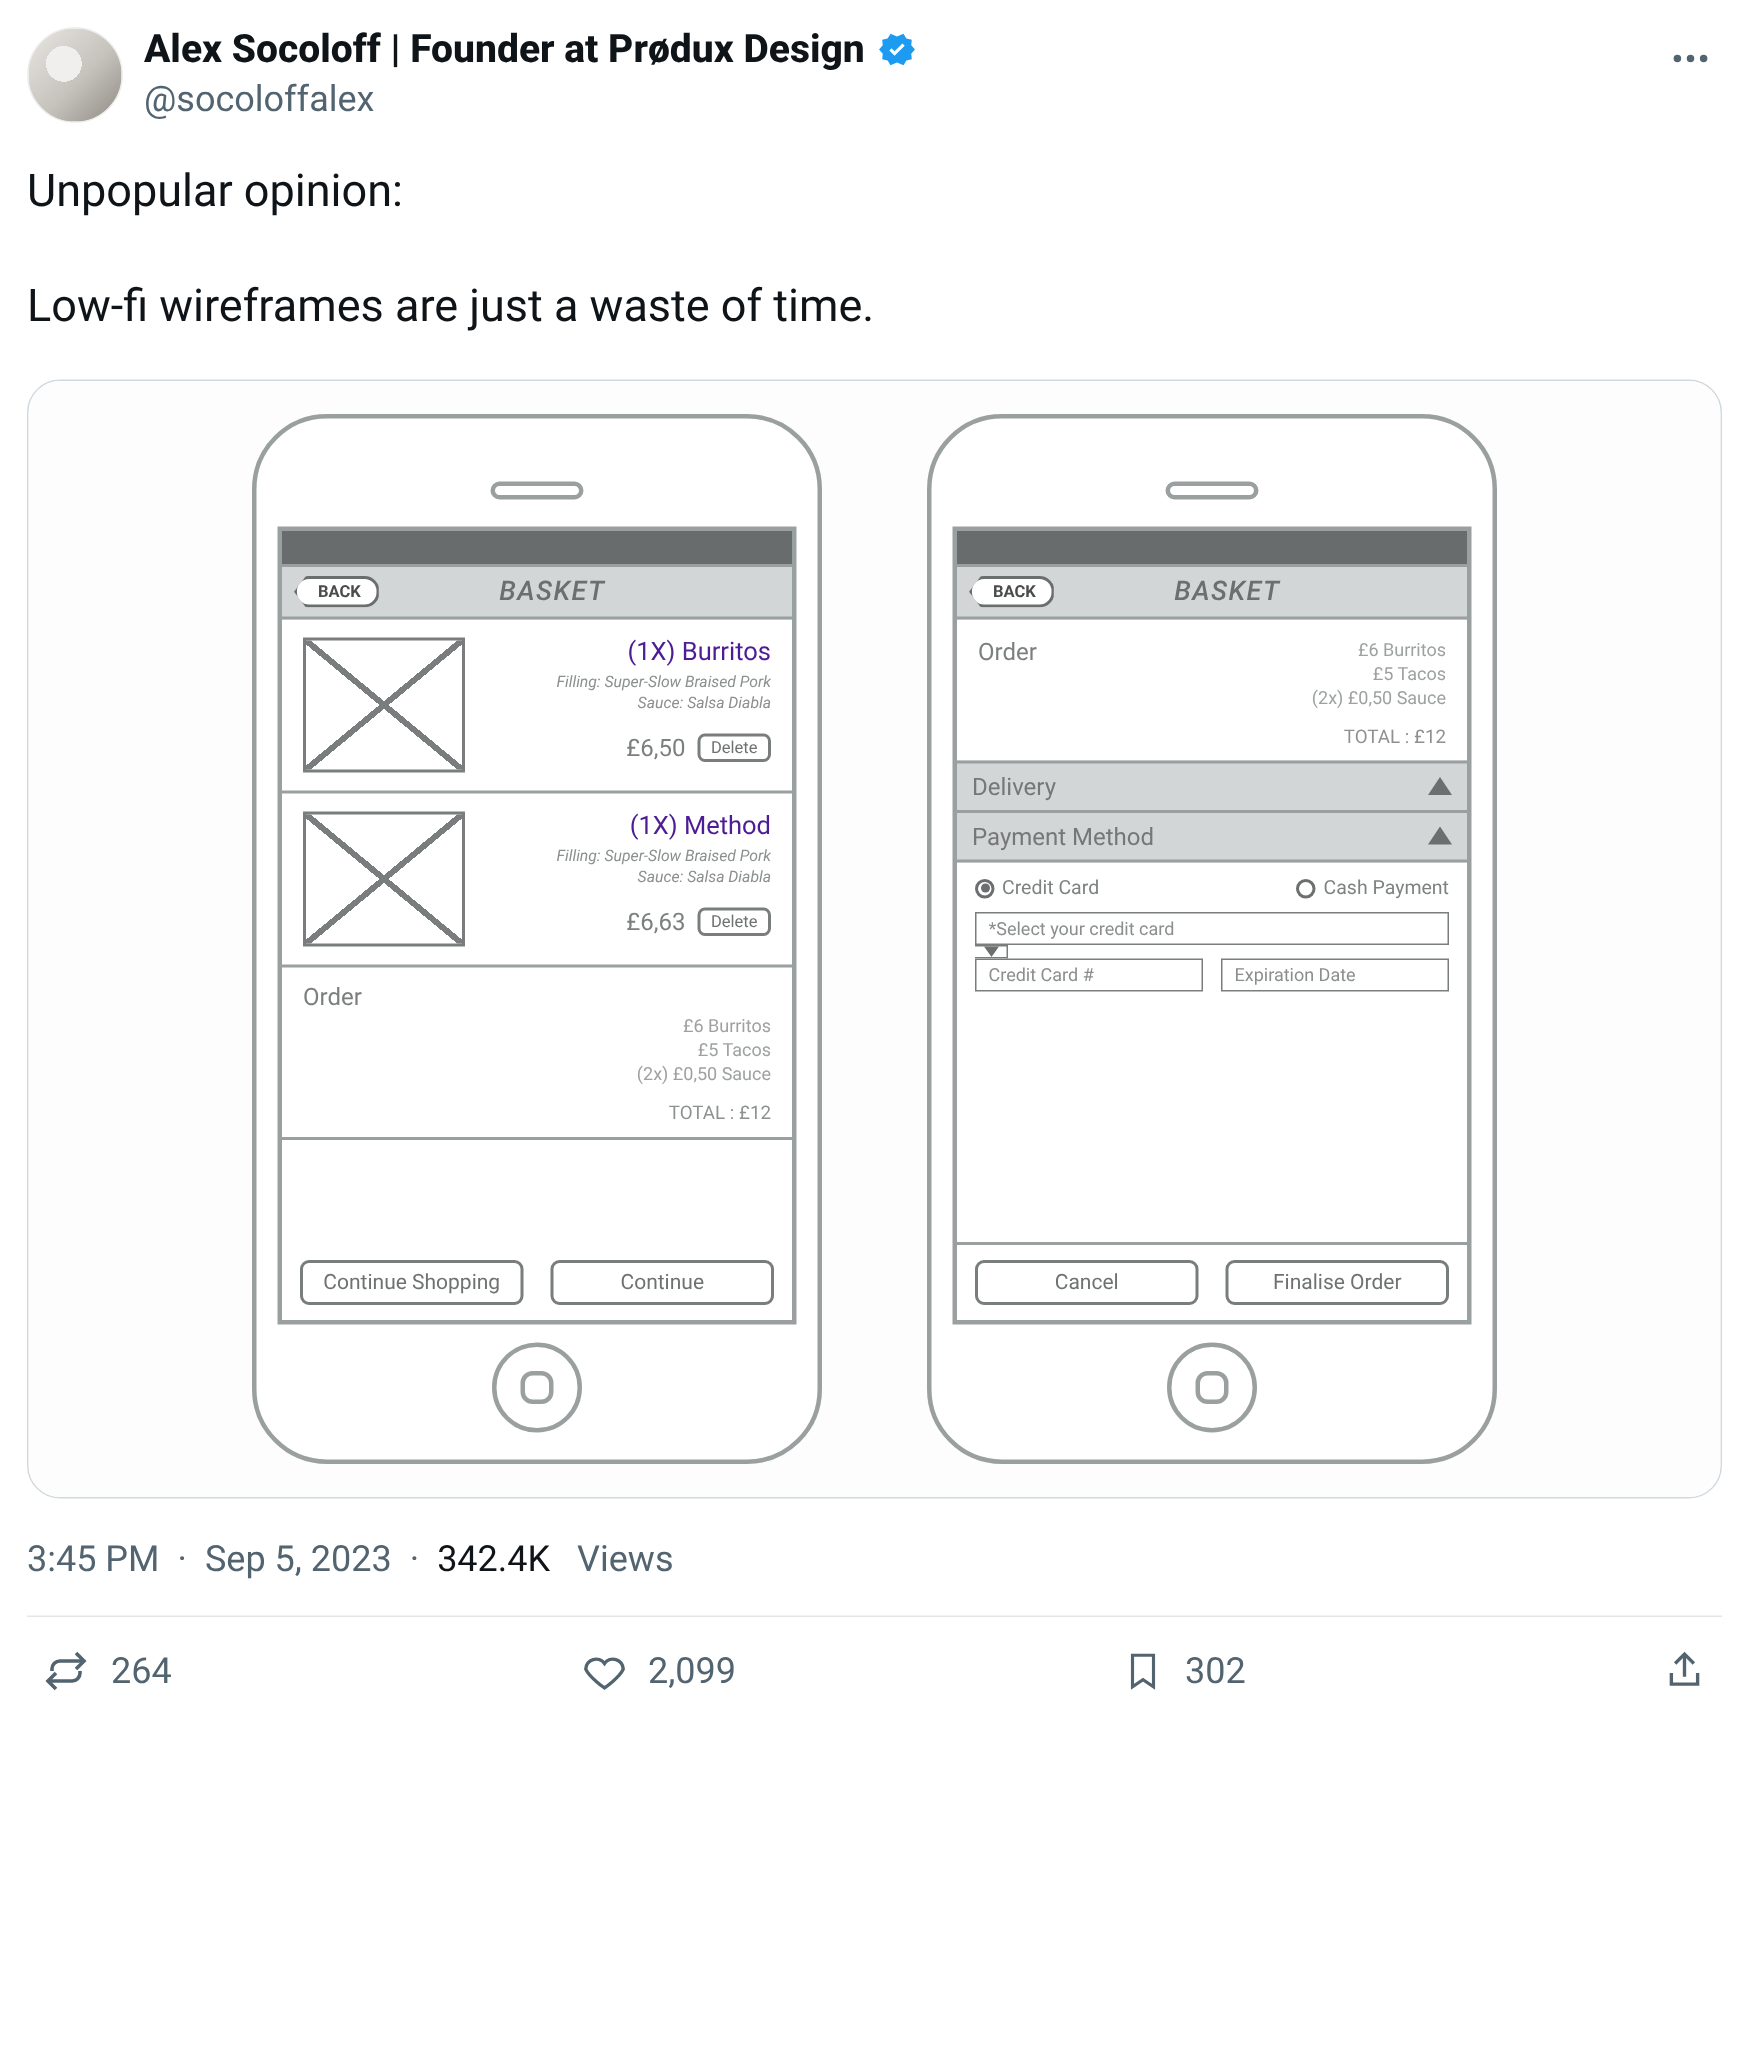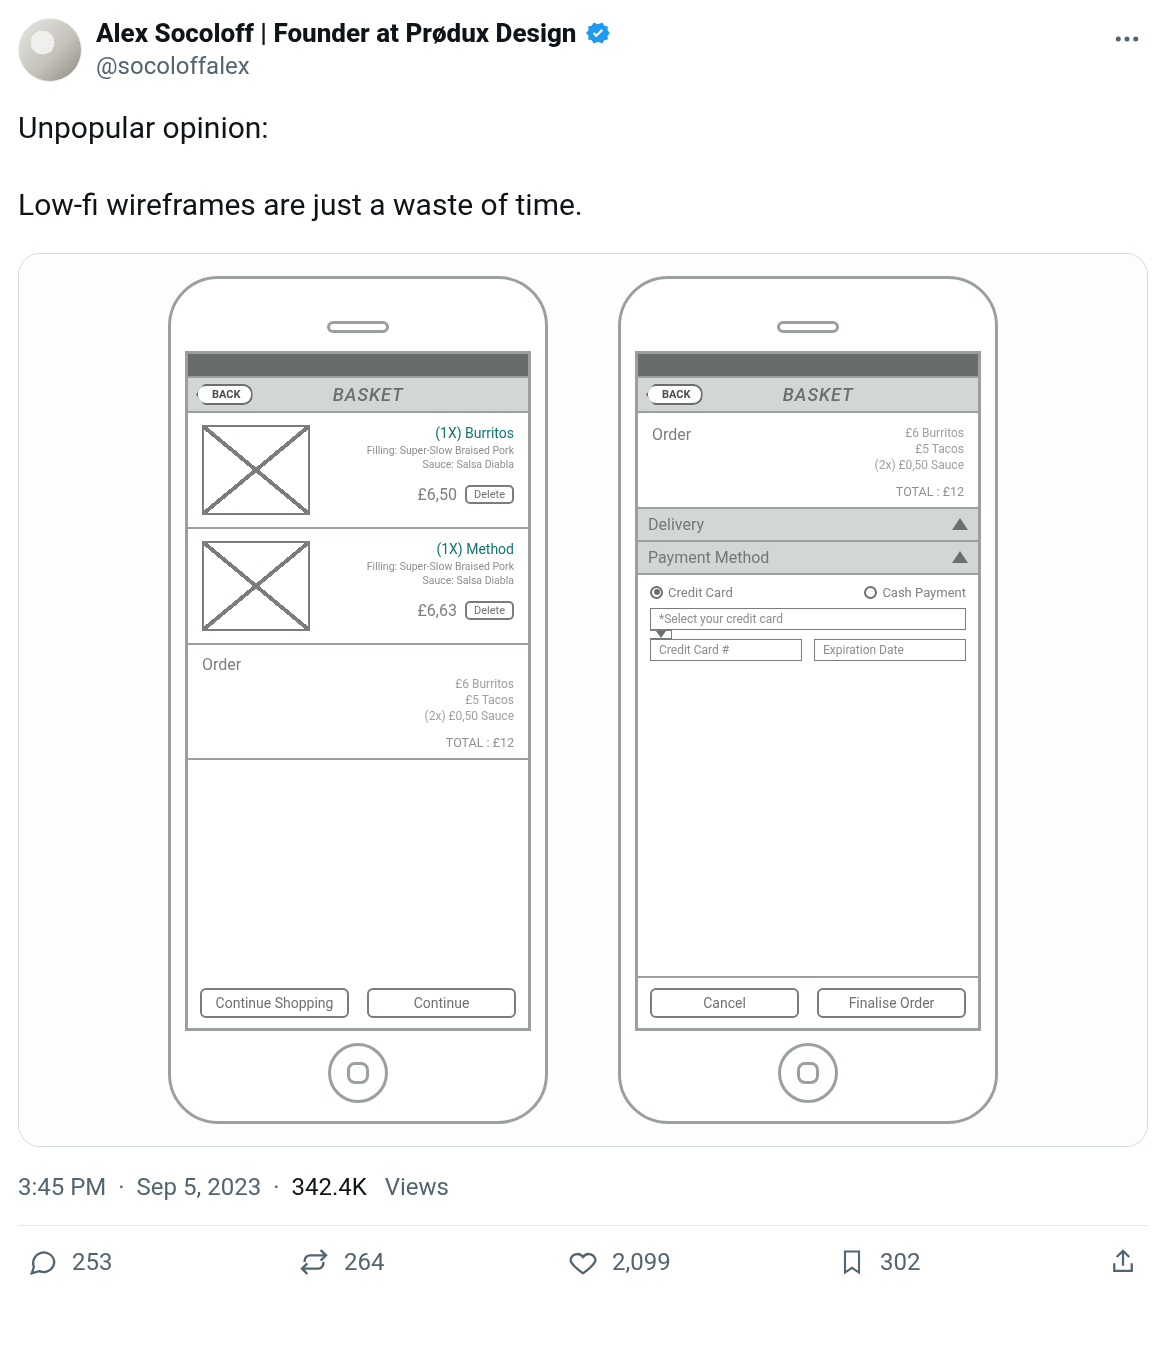--- a/index.html
+++ b/index.html
@@ -49,21 +49,21 @@
     overflow:hidden;
     background:#fff;
   }
   .media-inner{
     display:flex;justify-content:center;align-items:center;gap:70px;
     padding:22px 20px;
     background:#fdfdfd;
   }
   
   .phone{
-    width:380px;height:848px;
+    width:380px;height:700px;
     border:3px solid var(--wf-line);
     border-radius:50px;
     background:#fff;position:relative;
     display:flex;flex-direction:column;align-items:center;
     padding:14px 14px 18px;
   }
   .earpiece{width:62px;height:12px;border:3px solid var(--wf-line);border-radius:8px;margin:28px 0 18px;}
   .screen{
     width:100%;border:3px solid var(--wf-line);
     background:#fff;flex:1;display:flex;flex-direction:column;overflow:hidden;
@@ -85,22 +85,22 @@
   .content{flex:1;display:flex;flex-direction:column;}
   
   .item-row{display:flex;gap:12px;padding:12px 14px;border-bottom:2px solid var(--wf-line);}
   .img-ph{
     width:108px;height:90px;border:2.5px solid #7a7d7d;background:#fff;position:relative;
   }
   .img-ph::before,.img-ph::after{content:"";position:absolute;inset:0;}
   .img-ph::before{background:linear-gradient(to top right,transparent 48.5%,#7a7d7d 48.5% 51.5%,transparent 51.5%);}
   .img-ph::after {background:linear-gradient(to top left, transparent 48.5%,#7a7d7d 48.5% 51.5%,transparent 51.5%);}
   .item-info{flex:1;text-align:right;color:var(--wf-text);}
-  .item-title{font-size:14px;color:#0f766e;}
-  .item-desc{font-size:10.5px;line-height:1.3;margin-top:3px;}
+  .item-title{font-size:17px;color:#4c1d95;}
+  .item-desc{font-size:10.5px;line-height:1.3;margin-top:3px;font-style:italic;}
   .price-row{display:flex;justify-content:flex-end;align-items:center;gap:8px;margin-top:14px;}
   .price{font-size:16px;color:#7c7f7f;}
   .delete-btn{border:2px solid #7a7d7d;border-radius:5px;background:#fff;color:#6f7272;font-size:11px;padding:1px 7px;}
   
   .order-block{padding:10px 14px 8px;border-top:2px solid var(--wf-line);border-bottom:2px solid var(--wf-line);}
   .order-block .order-title{font-size:16px;color:#7c7f7f;margin-bottom:2px;}
   .order-lines{text-align:right;font-size:12px;color:#9ea1a1;line-height:1.35;}
   .order-total{text-align:right;font-size:12.5px;color:#8e9191;margin-top:10px;}
   
   .section-header{
@@ -317,26 +317,20 @@
     <span class="dot"></span>
     <span class="views-count">342.4K</span>
     <span>&nbsp;</span>
     <span>Views</span>
   </div>
 
   <div class="divider"></div>
 
   <div class="actions">
     <div class="action">
-      <svg width="30" height="30" viewBox="0 0 24 24" fill="none" stroke-width="1.8">
-          <path d="M21 11.5a8.38 8.38 0 0 1-8.5 8.5 9 9 0 0 1-3.5-.7L3 21l1.7-5A8.5 8.5 0 1 1 21 11.5z"></path>
-        </svg>
-      <span>253</span>
-    </div>
-    <div class="action">
       <svg width="32" height="32" viewBox="0 0 24 24" fill="none" stroke-width="1.8">
           <path d="M17 3l4 4-4 4"></path>
           <path d="M21 7H9a4 4 0 0 0-4 4v1"></path>
           <path d="M7 21l-4-4 4-4"></path>
           <path d="M3 17h12a4 4 0 0 0 4-4v-1"></path>
         </svg>
       <span>264</span>
     </div>
     <div class="action">
       <svg width="30" height="30" viewBox="0 0 24 24" fill="none" stroke-width="1.8">

